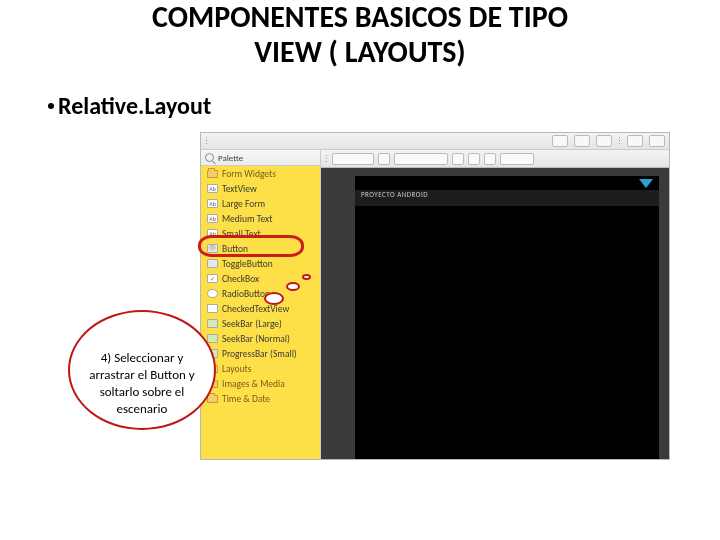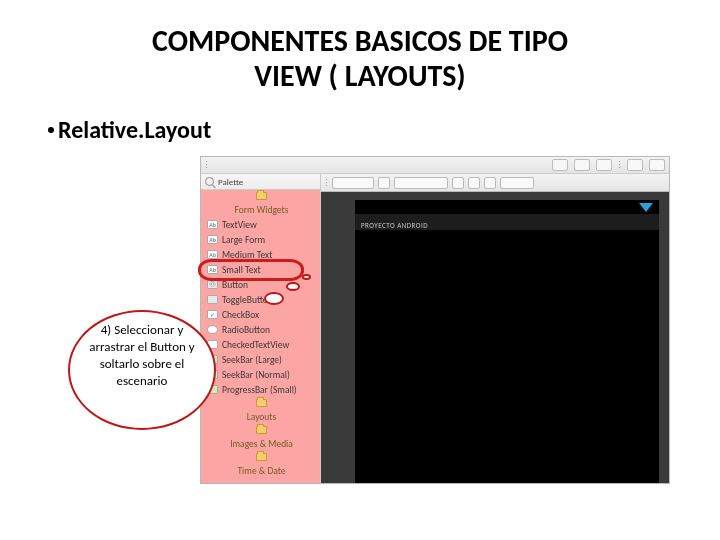--- a/index.html
+++ b/index.html
@@ -9,21 +9,21 @@
     background: #fff;
     font-family: "Calibri", "Segoe UI", sans-serif;
     color: #000;
     position: relative;
     overflow: hidden;
   }
   .slide-title {
     font-size: 30px;
     font-weight: 700;
     text-align: center;
-    padding: 24px 60px 4px;
+    padding: 0 60px 4px;
     line-height: 1.15;
   }
   .bullet-row {
     display: flex;
     align-items: center;
     gap: 4px;
     padding: 18px 0 8px 48px;
     font-size: 24px;
     font-weight: 700;
   }
@@ -63,21 +63,21 @@
   }
   .panes {
     display: flex;
     border: 1px solid #b8b8b8;
     border-top: none;
     height: 310px;
   }
   
   .palette {
     width: 120px;
-    background: #fca5a5;
+    background: #fde047;
     border-right: 1px solid #ccc;
     overflow: hidden;
     font-size: 9.5px;
     color: #3a3a3a;
   }
   .palette-header {
     background: linear-gradient(#f7f7f7,#ececec);
     border-bottom: 1px solid #ccc;
     padding: 2px 4px;
     display: flex;
@@ -96,21 +96,21 @@
   }
   .pal-item, .pal-folder {
     display: flex;
     align-items: center;
     gap: 4px;
     padding: 1.5px 4px 1.5px 6px;
     white-space: nowrap;
     overflow: hidden;
     text-overflow: ellipsis;
   }
-  .pal-folder { color: #7a5a20; flex-direction: column; }
+  .pal-folder { color: #7a5a20; }
   .folder-icon {
     width: 11px; height: 8px;
     background: #f4cd6e;
     border: 1px solid #cc9a2a;
     border-radius: 1px 1px 0 0;
     position: relative;
   }
   .folder-icon::before {
     content: ""; position: absolute; top: -3px; left: 0;
     width: 5px; height: 2px; background: #f4cd6e;
@@ -186,38 +186,38 @@
     border-right: 7px solid transparent;
     border-top: 9px solid #2aa2d6;
   }
   .device-titlebar {
     height: 16px;
     background: #1d1d1d;
     color: #c7c7c7;
     font-size: 7px;
     letter-spacing: 0.5px;
     display: flex;
-    align-items: flex-end;
+    align-items: flex-start;
     padding-left: 6px;
   }
   
   .bubble-wrap {
     position: absolute;
     left: 68px;
     top: 310px;
     width: 170px;
   }
   .bubble {
     border: 2.5px solid #c01616;
     border-radius: 50% / 50%;
     width: 148px;
     height: 120px;
     background: #fff;
     display: flex;
-    align-items: flex-start;
+    align-items: flex-end;
     justify-content: center;
     text-align: center;
     font-size: 13px;
     line-height: 1.3;
     padding: 10px 12px;
     position: relative;
   }
   .bubble-tail {
     position: absolute;
     top: -34px;

